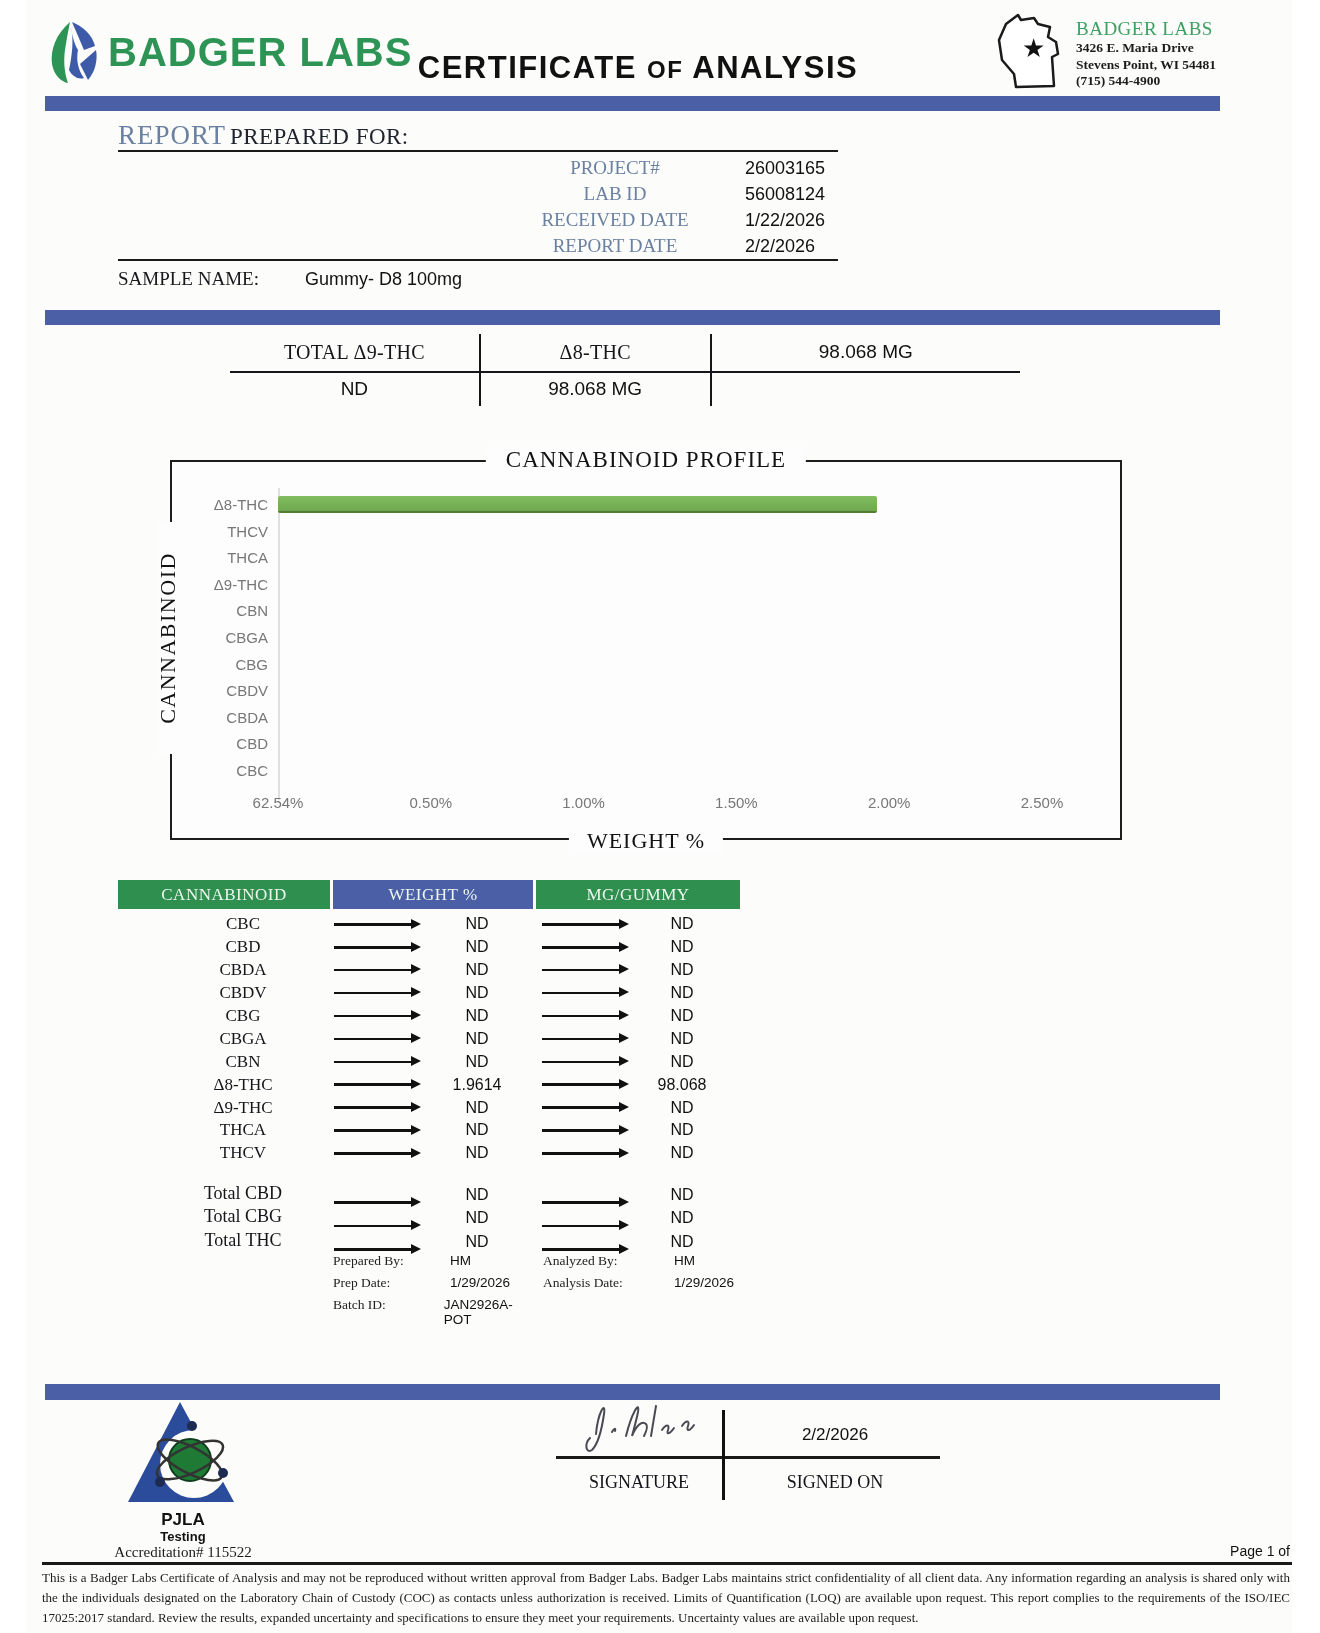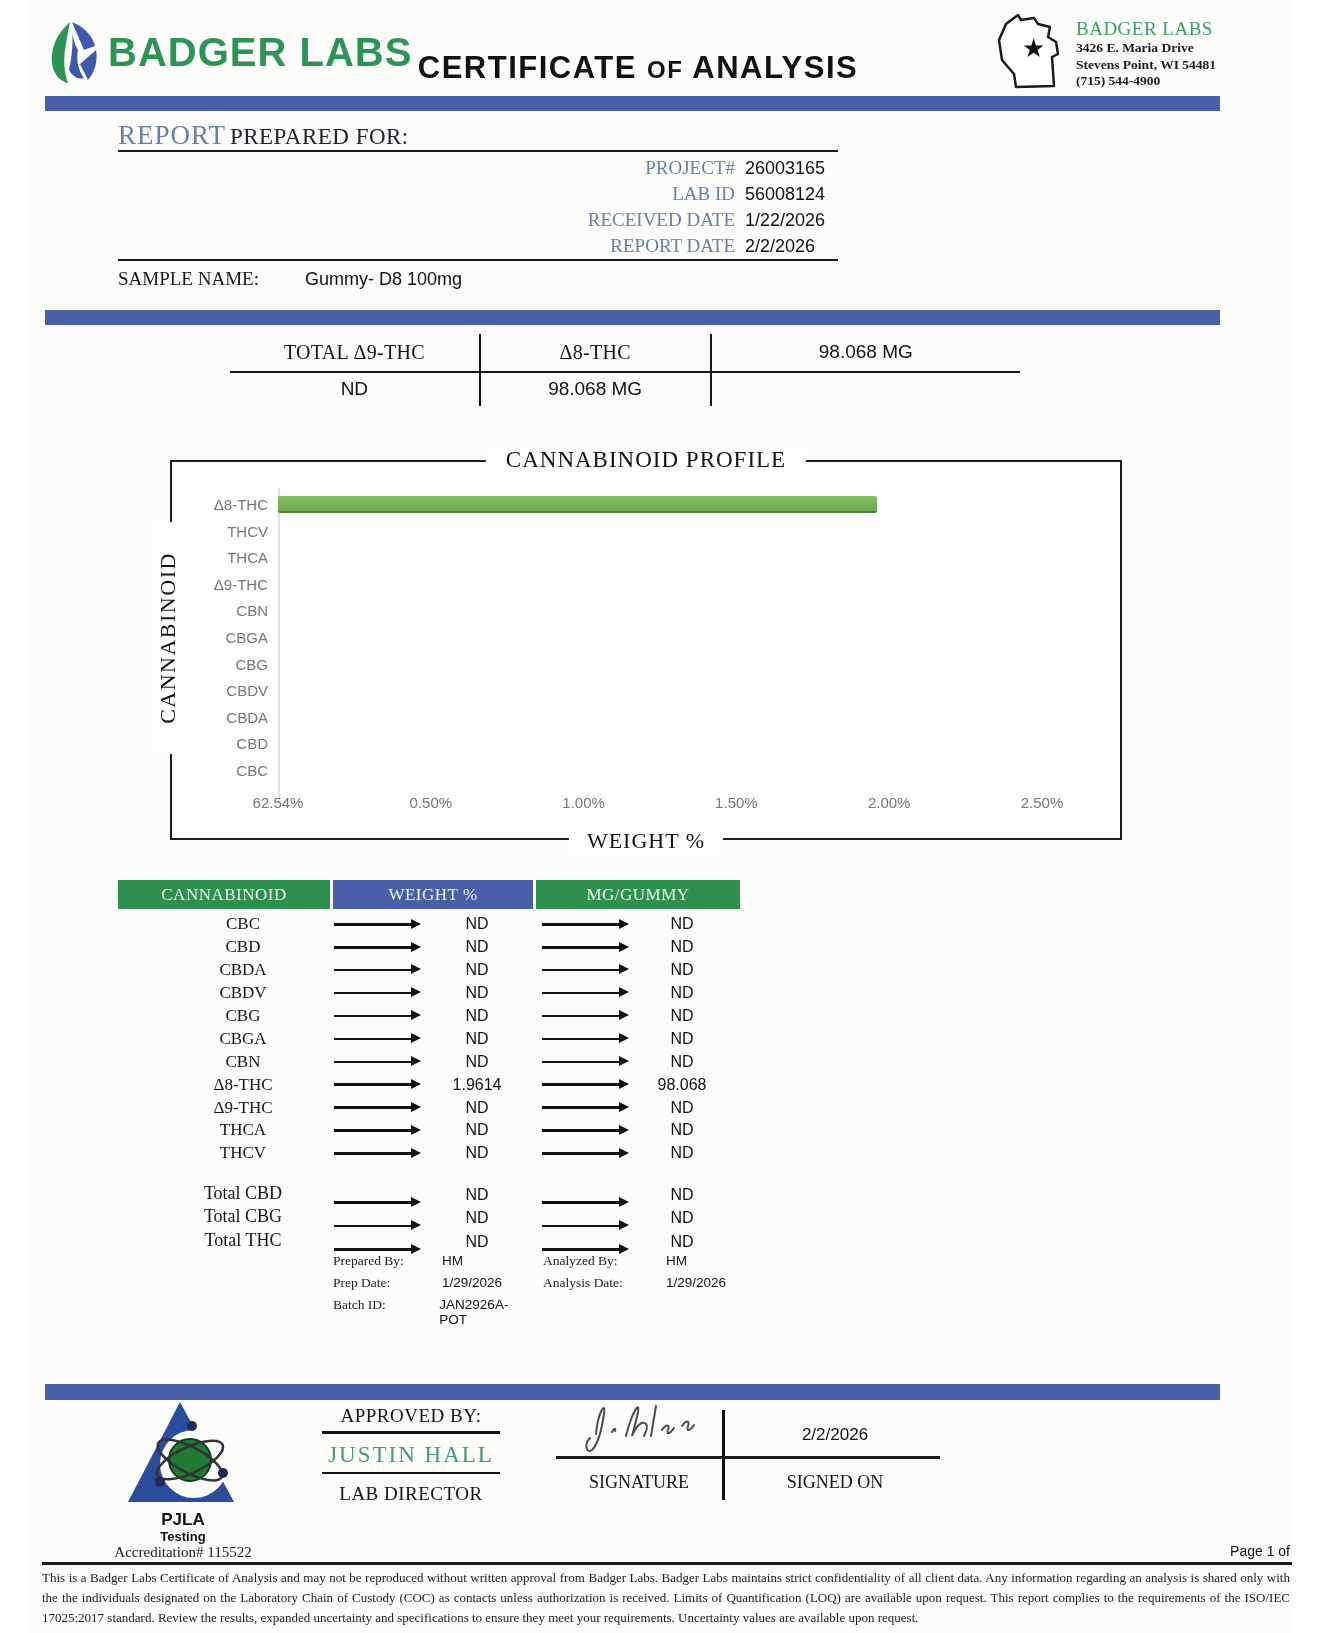--- a/index.html
+++ b/index.html
@@ -18,21 +18,21 @@
   .lab-name{color:#3f9f63;font-size:19px;letter-spacing:.5px;}
   .lab-line{font-size:13.5px;line-height:16.5px;color:#1c1c1c;font-weight:600;}
 
   .bluebar{position:absolute;left:45px;width:1175px;height:15px;}
 
   
   .rep-em{font-size:27px;color:#6b81a1;letter-spacing:1px;}
   .rep-rest{font-size:23px;color:#20242e;letter-spacing:.5px;}
   .hline{position:absolute;background:#1a1a1a;}
   .frow{display:flex;height:26px;align-items:center;margin-bottom:0;}
-  .flabel{width:240px;text-align:right;color:#6b81a1;font-size:19px;
+  .flabel{width:240px;text-align:center;color:#6b81a1;font-size:19px;
           font-family:"Liberation Serif",serif;}
   .fvalue{margin-left:10px;font-size:18px;color:#111;font-family:"Liberation Sans",sans-serif;}
   .sample-label{font-size:19px;color:#17171c;}
   .sample-value{font-size:18px;color:#111;}
 
   
   #summary{position:absolute;left:230px;top:334px;width:790px;display:flex;}
   .sumcol{display:flex;flex-direction:column;}
   .sumcol .h{height:37px;display:flex;align-items:center;justify-content:center;
              font-size:20px;color:#15151a;letter-spacing:.3px;}
@@ -78,21 +78,21 @@
                 border-bottom:5.5px solid transparent;}
   .c-val{width:110px;text-align:center;font-size:16px;font-family:"Liberation Sans",sans-serif;
          color:#111;}
   .c-val2{width:104px;text-align:center;font-size:16px;font-family:"Liberation Sans",sans-serif;
           color:#111;}
 
   
   #notes{position:absolute;left:118px;top:1248px;width:628px;border-top:2.5px solid #1a1a1a;
          padding-top:5px;}
   .note-line{font-size:11.8px;line-height:14.5px;color:#222;}
-  .kv{display:flex;margin-bottom:6px;}
+  .kv{display:flex;margin-bottom:6px;gap:8px;}
   .kv .k{font-size:13.5px;color:#222;}
   .kv .v{font-size:13.5px;font-family:"Liberation Sans",sans-serif;color:#111;margin-left:27px;}
   #prep-col{position:absolute;left:333px;top:1253px;width:200px;}
   #analysis-col{position:absolute;left:543px;top:1253px;width:230px;}
   #approved-block{position:absolute;left:322px;top:1405px;width:178px;text-align:center;}
   #approved-by{font-size:19px;letter-spacing:.5px;color:#14141a;}
   #approver{font-size:23px;letter-spacing:2px;color:#3fa069;margin-top:8px;}
   #approver-title{font-size:19px;letter-spacing:.5px;color:#14141a;margin-top:9px;}
   .ul{height:2.5px;background:#111;margin-top:4px;}
   #sig-label{font-size:18px;color:#14141a;}
@@ -415,27 +415,20 @@
       <ellipse cx="68" cy="62" rx="36" ry="13" fill="none" stroke="#333" stroke-width="2.5" transform="rotate(28 68 62)"></ellipse>
       <circle cx="70" cy="28" r="5" fill="#1d2b52"></circle>
       <circle cx="101" cy="75" r="5" fill="#1d2b52"></circle>
       <circle cx="38" cy="84" r="5" fill="#1d2b52"></circle>
     </svg>
   </div>
   <div class="abs pjla-text" style="left:122px;top:1510px;width:122px;text-align:center;font-size:17px;">PJLA</div>
   <div class="abs pjla-text" style="left:122px;top:1529px;width:122px;text-align:center;font-size:13px;">Testing</div>
   <div class="abs" style="left:92px;top:1544px;width:182px;text-align:center;font-size:15px;">Accreditation# 115522</div>
 
-  <div id="approved-block">
-    <div id="approved-by">APPROVED BY:</div>
-    <div class="ul"></div>
-    <div id="approver">JUSTIN HALL</div>
-    <div class="ul"></div>
-    <div id="approver-title">LAB DIRECTOR</div>
-  </div>
 
   <div class="abs" style="left:578px;top:1392px;width:150px;height:62px;">
     <svg width="150" height="62" viewBox="0 0 150 62">
       <path d="M18,42 C20,20 28,8 26,22 C24,36 20,52 14,58 C8,62 6,52 12,46 M34,40 C36,36 38,36 37,39 M48,44 C54,20 62,8 60,20 C58,30 55,40 54,44 C58,34 64,28 68,32 C70,34 68,40 66,44 M78,14 C76,26 74,38 73,44 M84,38 C88,32 92,32 90,38 C88,43 92,42 96,36 M104,34 C108,28 112,28 110,34 C108,40 112,39 116,33" fill="none" stroke="#4a4a55" stroke-width="2" stroke-linecap="round"></path>
     </svg>
   </div>
   <div class="hline" style="left:556px;top:1456px;width:384px;height:2.5px;"></div>
   <div class="abs" style="left:722px;top:1410px;width:2.5px;height:90px;background:#111;"></div>
   <div class="abs" id="signed-date" style="left:740px;top:1425px;width:190px;text-align:center;">2/2/2026</div>
   <div class="abs" id="sig-label" style="left:556px;top:1472px;width:166px;text-align:center;">SIGNATURE</div>

